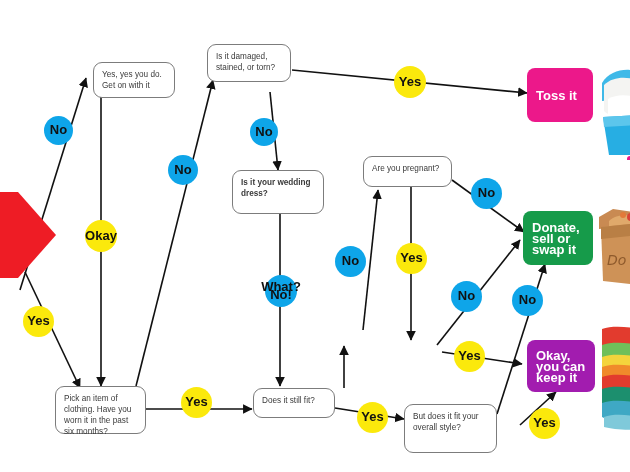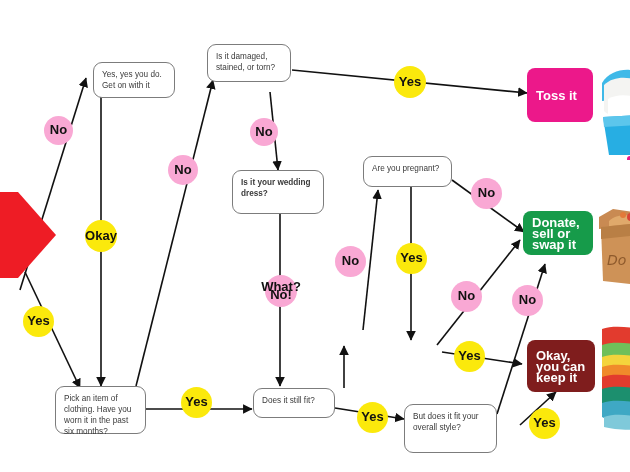--- a/index.html
+++ b/index.html
@@ -60,21 +60,21 @@
     align-items: center;
     justify-content: center;
     text-align: center;
     font-size: 13px;
     font-weight: bold;
     color: #111111;
     line-height: 8.5px;
     z-index: 6;
   }
   .bubble.yes { background: #FBE90C; }
-  .bubble.no  { background: #f9a8d4; }
+  .bubble.no  { background: #0ea5e9; }
   
   #start-arrow {
     position: absolute;
     z-index: 5;
   }
   
   .photo {
     position: absolute;
     overflow: hidden;
     z-index: 4;
@@ -149,23 +149,23 @@
 
   <div class="qbox" style="left:253px; top:388px; width:82px; height:30px;">Does it still fit?</div>
 
   <div class="qbox" style="left:55px; top:386px; width:91px; height:48px;">Pick an item of clothing. Have you worn it in the past six months?</div>
 
 
   <div class="qbox" style="left:404px; top:404px; width:93px; height:49px;">But does it fit your overall style?</div>
 
   <div class="obox" style="left:527px; top:68px; width:66px; height:54px; background:#EC188A;">Toss it</div>
 
-  <div class="obox" style="left:523px; top:211px; width:70px; height:44px; background:#169B4A;">Donate, sell or swap it</div>
-
-  <div class="obox" style="left:527px; top:340px; width:68px; height:52px; background:#7f1d1d;">Okay, you can keep it</div>
+  <div class="obox" style="left:523px; top:211px; width:70px; height:54px; background:#169B4A;">Donate, sell or swap it</div>
+
+  <div class="obox" style="left:527px; top:340px; width:68px; height:52px; background:#a21caf;">Okay, you can keep it</div>
 
   <div class="bubble no" style="left:44px; top:116px; width:29px; height:29px;">No</div>
 
   <div class="bubble no" style="left:168px; top:155px; width:30px; height:30px;">No</div>
 
   <div class="bubble no" style="left:250px; top:118px; width:28px; height:28px;">No</div>
 
   <div class="bubble yes" style="left:394px; top:66px; width:32px; height:32px;">Yes</div>
 
   <div class="bubble yes" style="left:85px; top:220px; width:32px; height:32px;">Okay</div>

